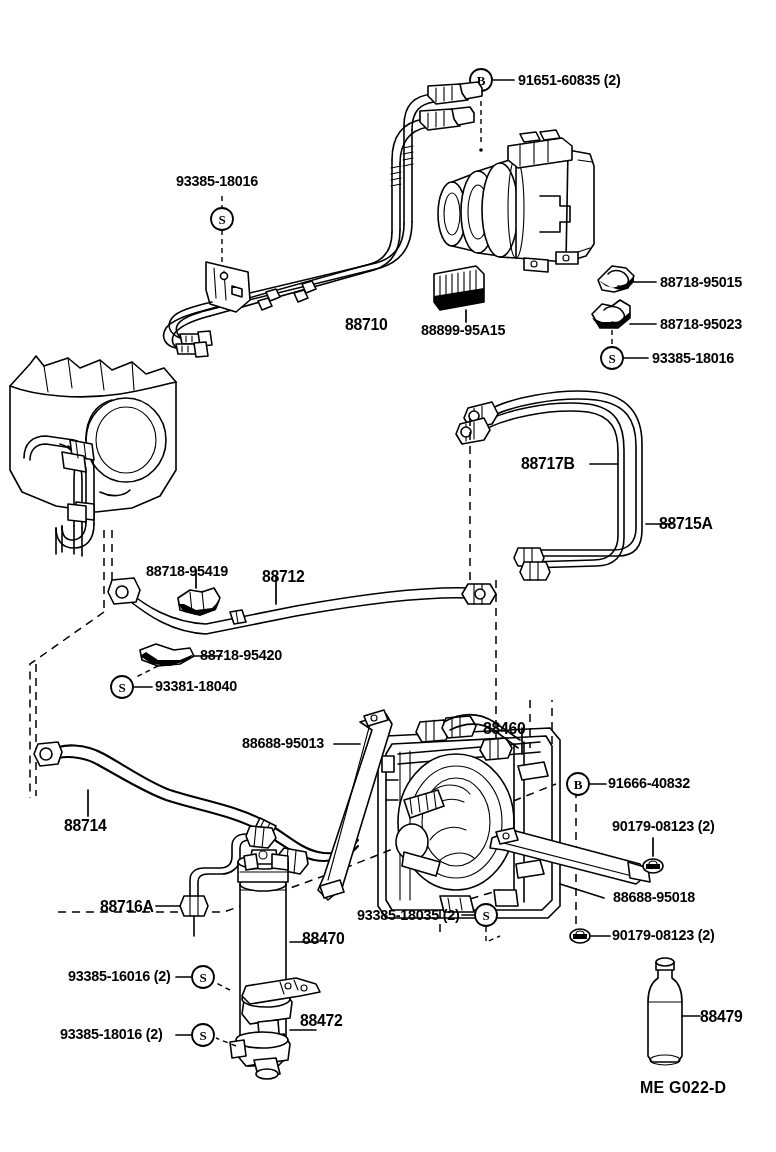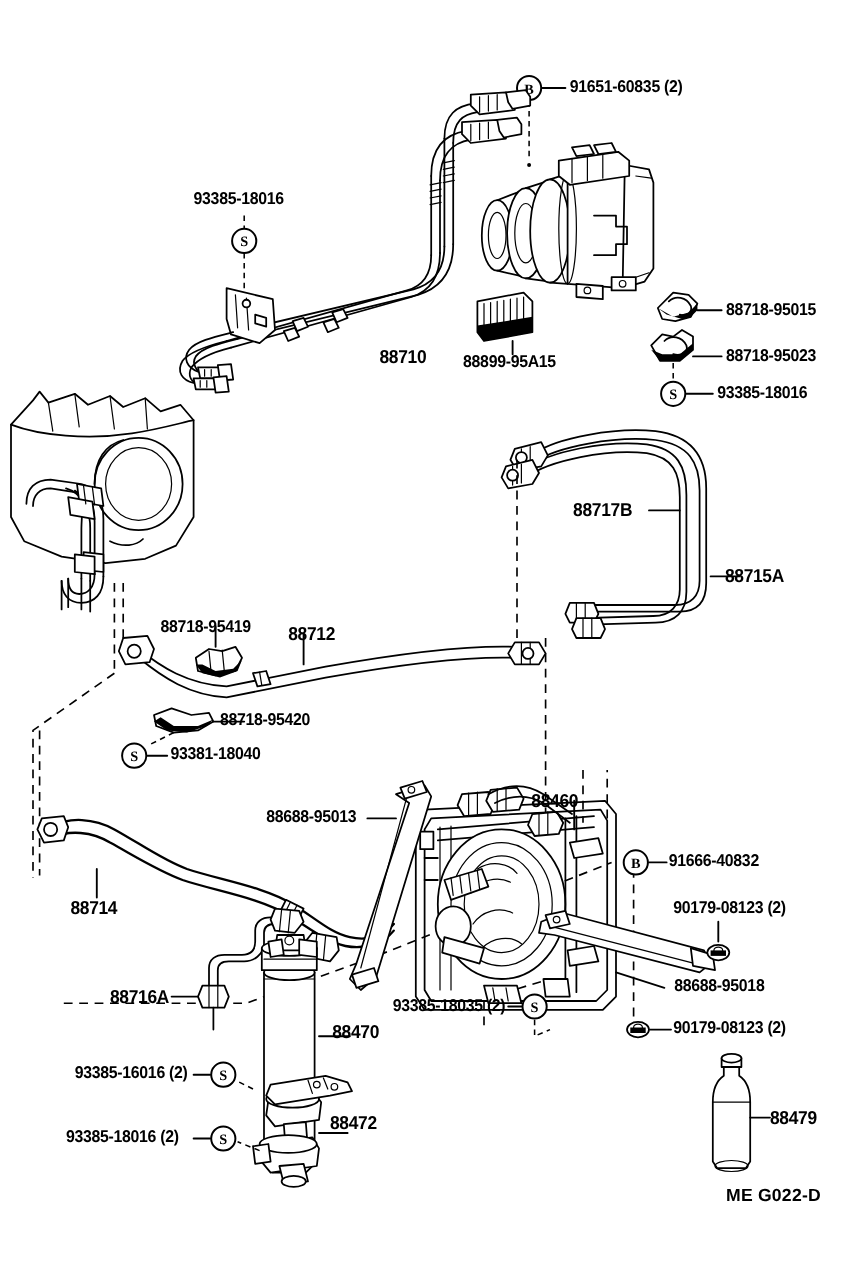--- a/index.html
+++ b/index.html
@@ -509,15 +509,15 @@
   <div class="lbl" style="left:302px; top:930px; font-size:17px;">88470</div>
 
   <div class="lbl" style="left:68px; top:968px;">93385-16016 (2)</div>
 
   <div class="lbl" style="left:60px; top:1026px;">93385-18016 (2)</div>
 
   <div class="lbl" style="left:300px; top:1012px; font-size:17px;">88472</div>
 
   <div class="lbl" style="left:700px; top:1008px; font-size:17px;">88479</div>
 
-  <div class="footer" style="left:640px; top:1079px;margin-left:20px;">ME  G022-D</div>
+  <div class="footer" style="left:640px; top:1079px;">ME  G022-D</div>
 
 </div>
 
 </body></html>

